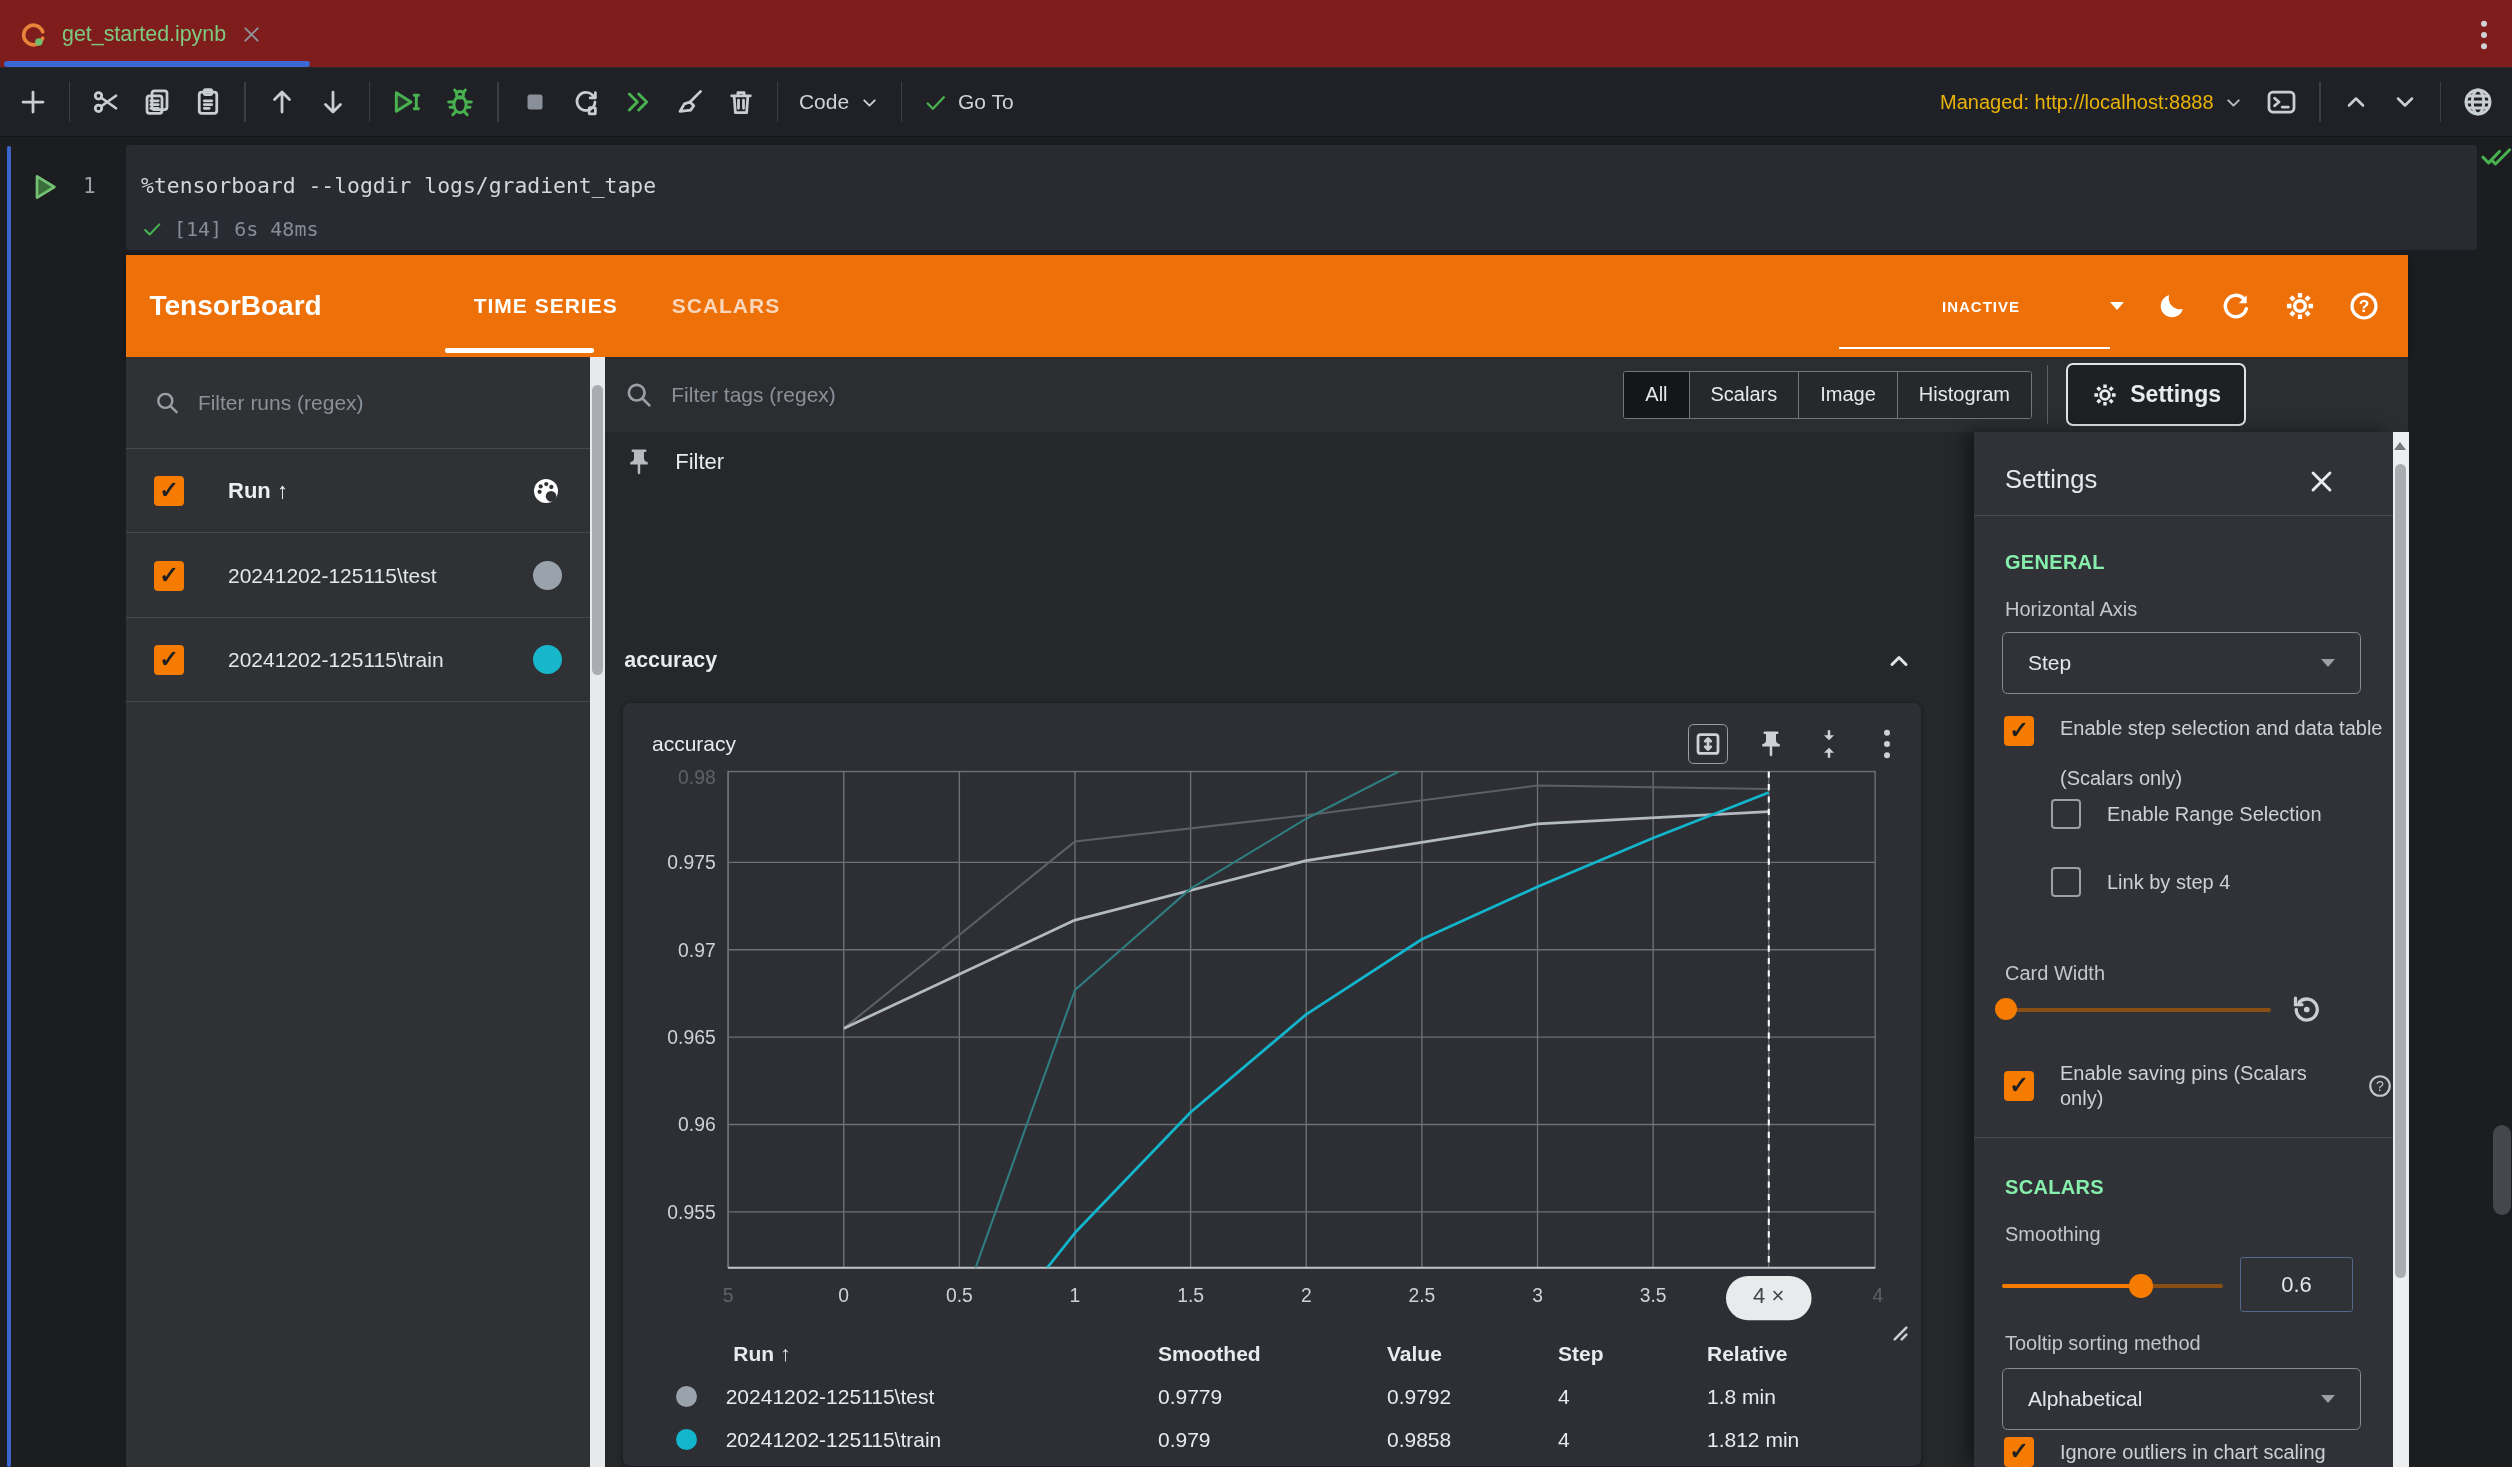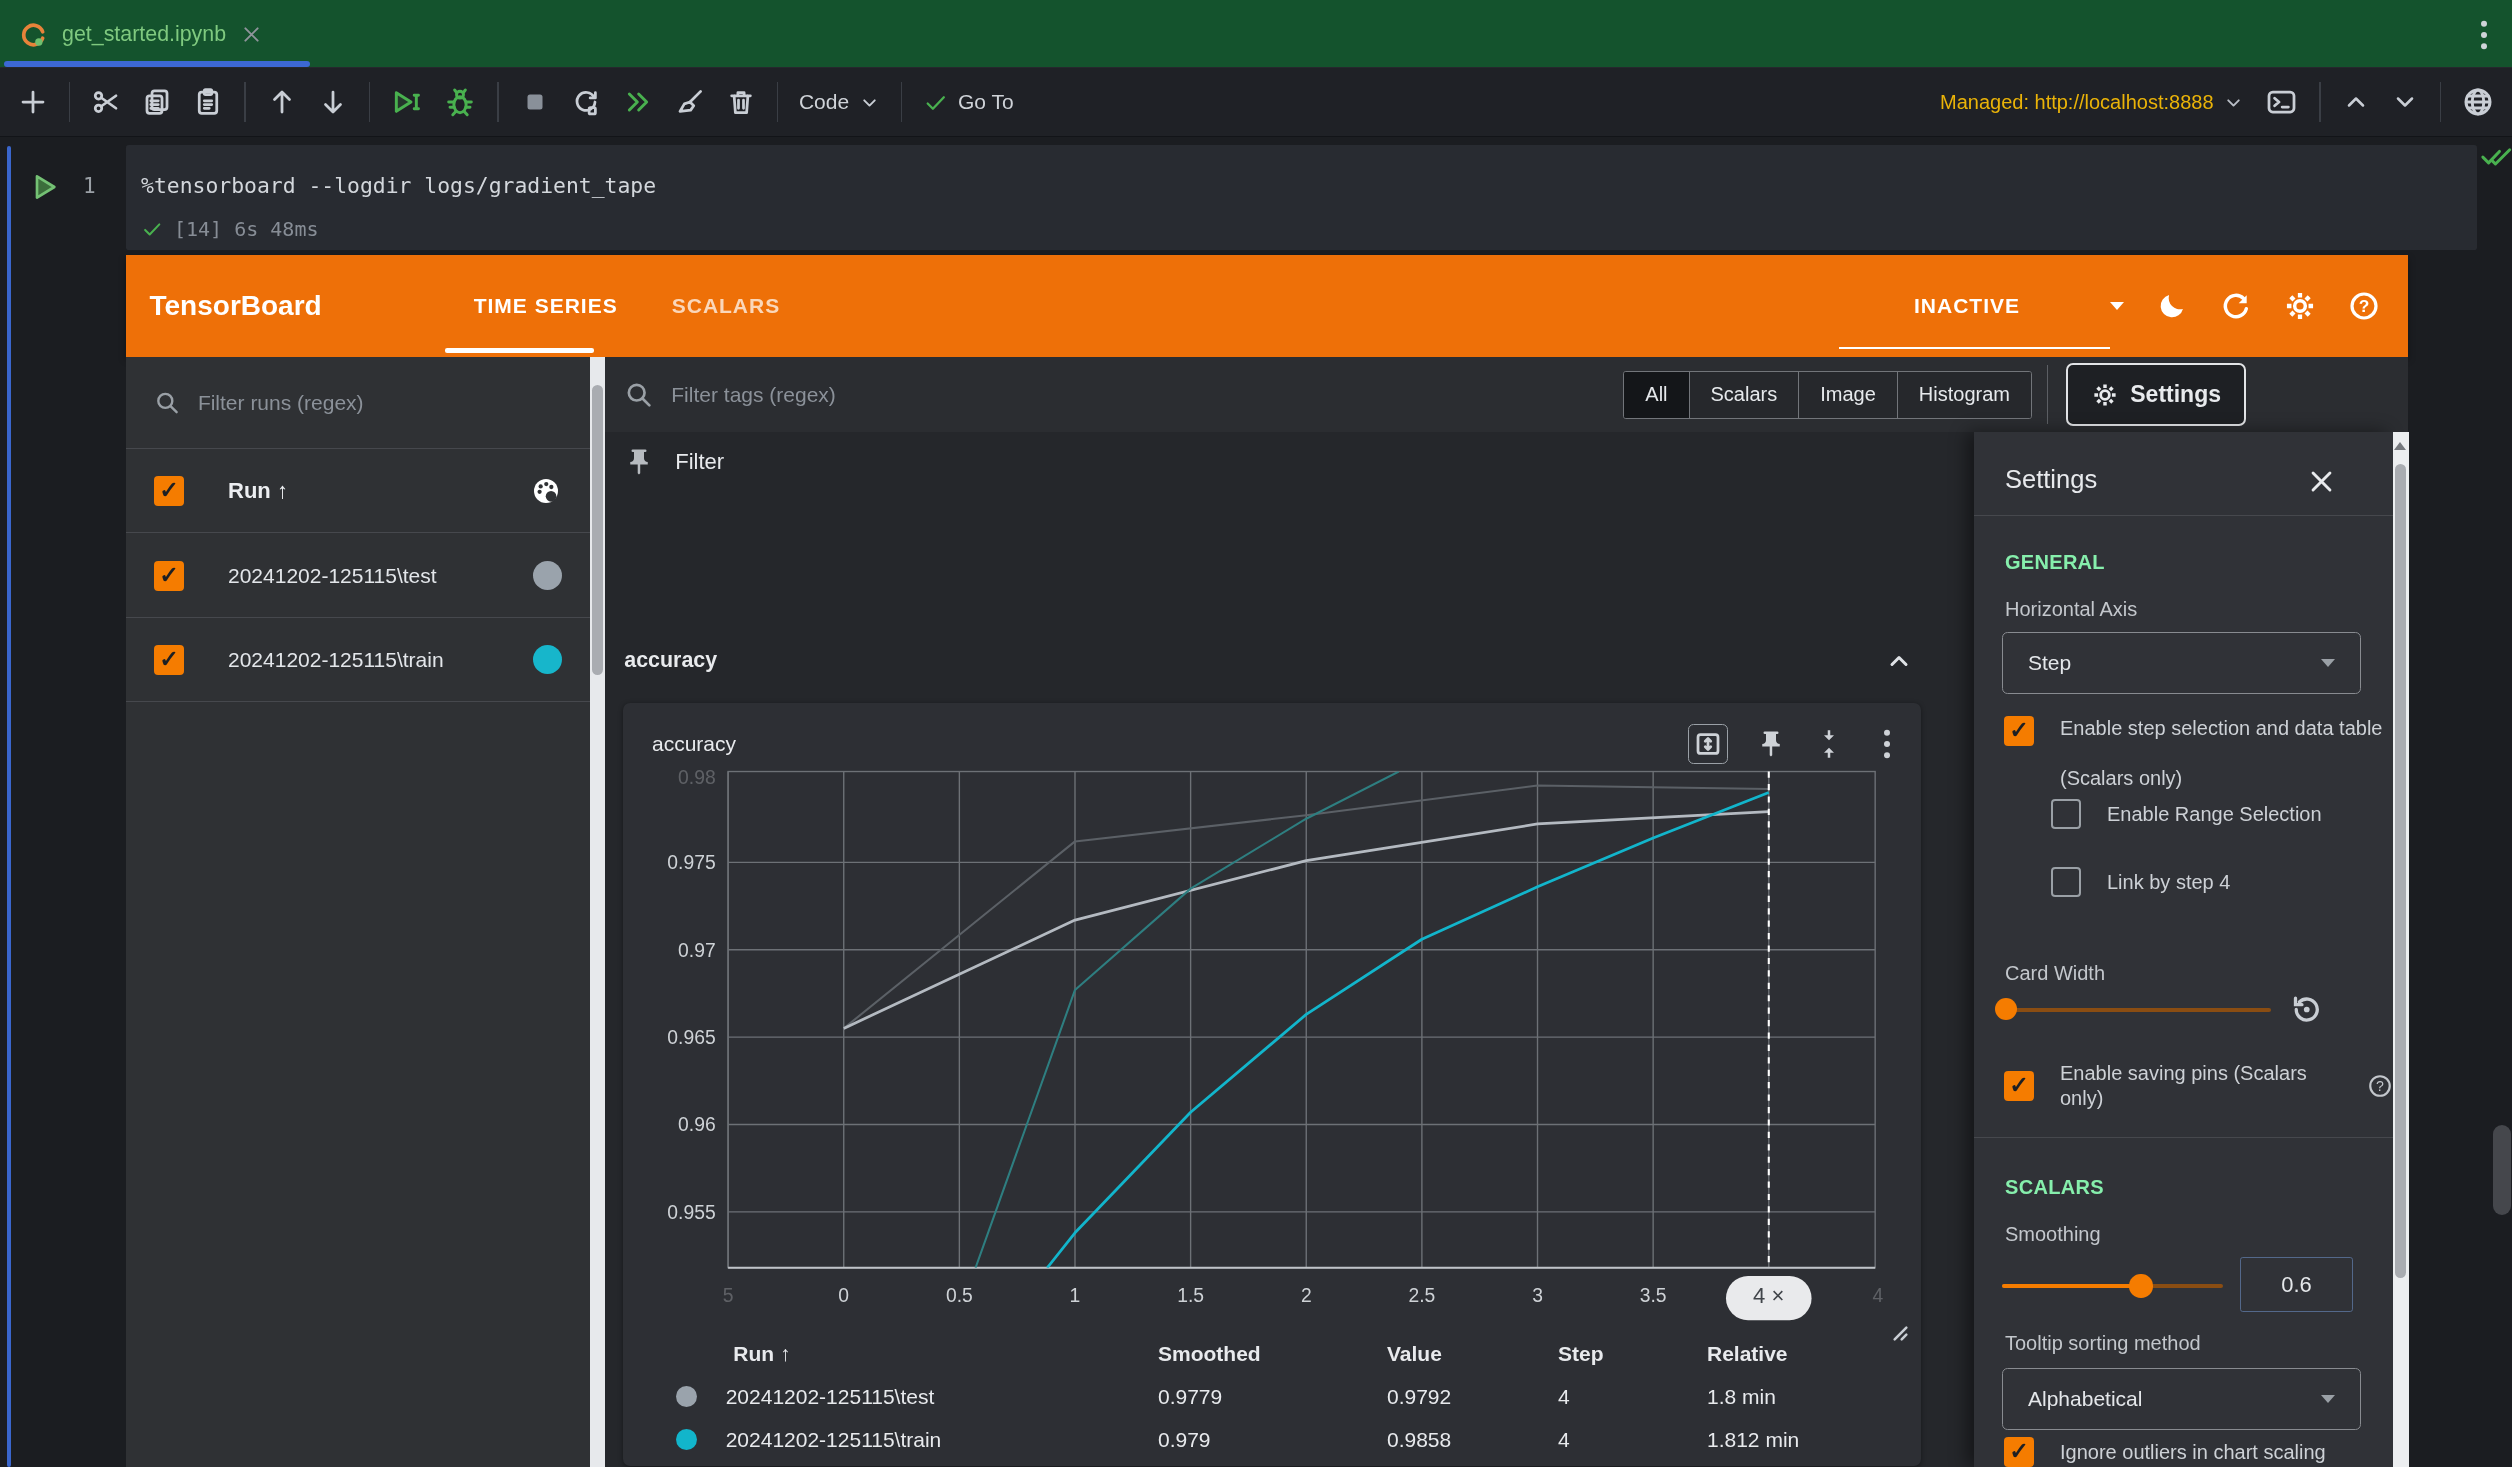--- a/index.html
+++ b/index.html
@@ -4,21 +4,21 @@
 <style>
   * { margin:0; padding:0; box-sizing:border-box; }
   html,body { width:2512px; height:1467px; background:#1b1d21; font-family:"Liberation Sans",sans-serif; overflow:hidden; position:relative; color:#e8eaed; }
   .abs { position:absolute; }
   svg { display:block; }
   .ic { stroke:#c9ced5; stroke-width:2.2; fill:none; stroke-linecap:round; stroke-linejoin:round; }
   .ic-green { stroke:#49b14f; }
   .sep-v { width:1.4px; background:#3a3e45; }
   .divider { height:1.4px; background:#46484d; }
   
-  #tabbar { left:0; top:0; width:2512px; height:68px; background:#14532d; border-bottom:1.4px solid #26282d; }
+  #tabbar { left:0; top:0; width:2512px; height:68px; background:#7f1d1d; border-bottom:1.4px solid #26282d; }
   #tab { left:7px; top:4.1px; width:304px; height:61px; display:flex; align-items:center; gap:15px; padding-left:14px; }
   #tab-label { color:#7fc97f; font-size:21.4px; }
   #tab-underline { left:4.1px; top:61px; width:306px; height:6.2px; background:#3c68d4; border-radius:3.5px; }
   
   #toolbar { left:0; top:68px; width:2512px; height:69px; background:#1f2126; border-bottom:1.4px solid #121418; display:flex; align-items:center; padding:0 18px; gap:21px; }
   .tb-sep { height:40px; }
   .tb-txt { color:#cfd3d8; font-size:21px; display:flex; align-items:center; gap:9.7px; }
   #toolbar-right { margin-left:auto; display:flex; align-items:center; gap:21px; }
   .caret-down { width:0; height:0; border-left:7px solid transparent; border-right:7px solid transparent; border-top:8.3px solid #9aa0a6; }
   
@@ -29,21 +29,21 @@
   #gutter-run { left:29px; top:171px; }
   #line-no { left:83px; top:174px; font-family:"DejaVu Sans Mono",monospace; font-size:21px; color:#9aa0a6; }
   
   #tb { left:126px; top:255px; width:2282px; height:1212px; background:#25272b; }
   #tb-header { left:0; top:0; width:2282px; height:102px; background:#ee7008; display:flex; align-items:center; box-shadow:0 2.8px 7px rgba(0,0,0,.35); }
   #tb-logo { margin-left:23.5px; font-size:28px; font-weight:bold; color:#fff; }
   .tb-tab { font-size:21px; font-weight:600; letter-spacing:1px; color:#fff; }
   .tb-tab.inactive { color:rgba(255,255,255,.72); }
   #tab-ts-underline { left:319px; top:93px; width:149px; height:4.8px; background:#fff; border-radius:2.1px; }
   #tb-status-wrap { margin-left:auto; display:flex; align-items:center; }
-  #tb-status { font-size:21px; font-weight:bold; letter-spacing:1px; color:#fff; }
+  #tb-status { font-size:15px; font-weight:bold; letter-spacing:1px; color:#fff; }
   #status-underline { left:1713px; top:92px; width:271px; height:2.1px; background:#fff; }
   .hdr-ic { margin-left:32px; }
   
   #sidebar { left:0; top:102px; width:464px; height:1110px; background:#2f3134; }
   .side-row { position:absolute; left:0; width:464px; display:flex; align-items:center;justify-content:space-between; }
   .cb { width:30px; height:30px; border-radius:4.1px; background:#f57c00; display:flex; align-items:center; justify-content:center; flex:none; }
   .cb .tick { color:#1d1f23; font-size:23.5px; font-weight:bold; line-height:1; }
   .cb.off { background:transparent; border:2.8px solid #9aa0a6; }
   .cb.off .tick { visibility:hidden; }
   .run-dot { width:29px; height:29px; border-radius:50%; flex:none; }

